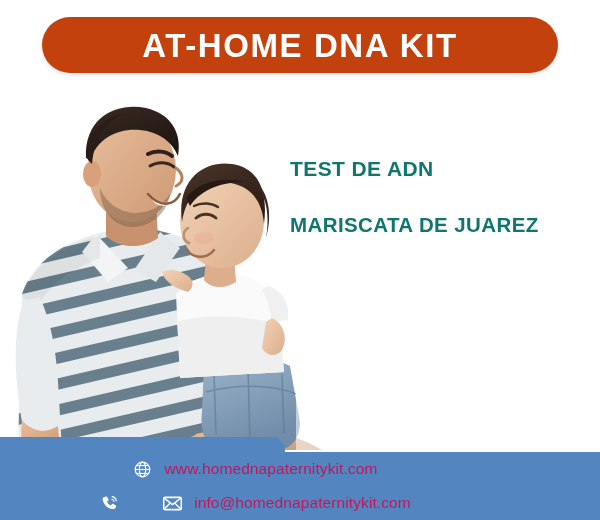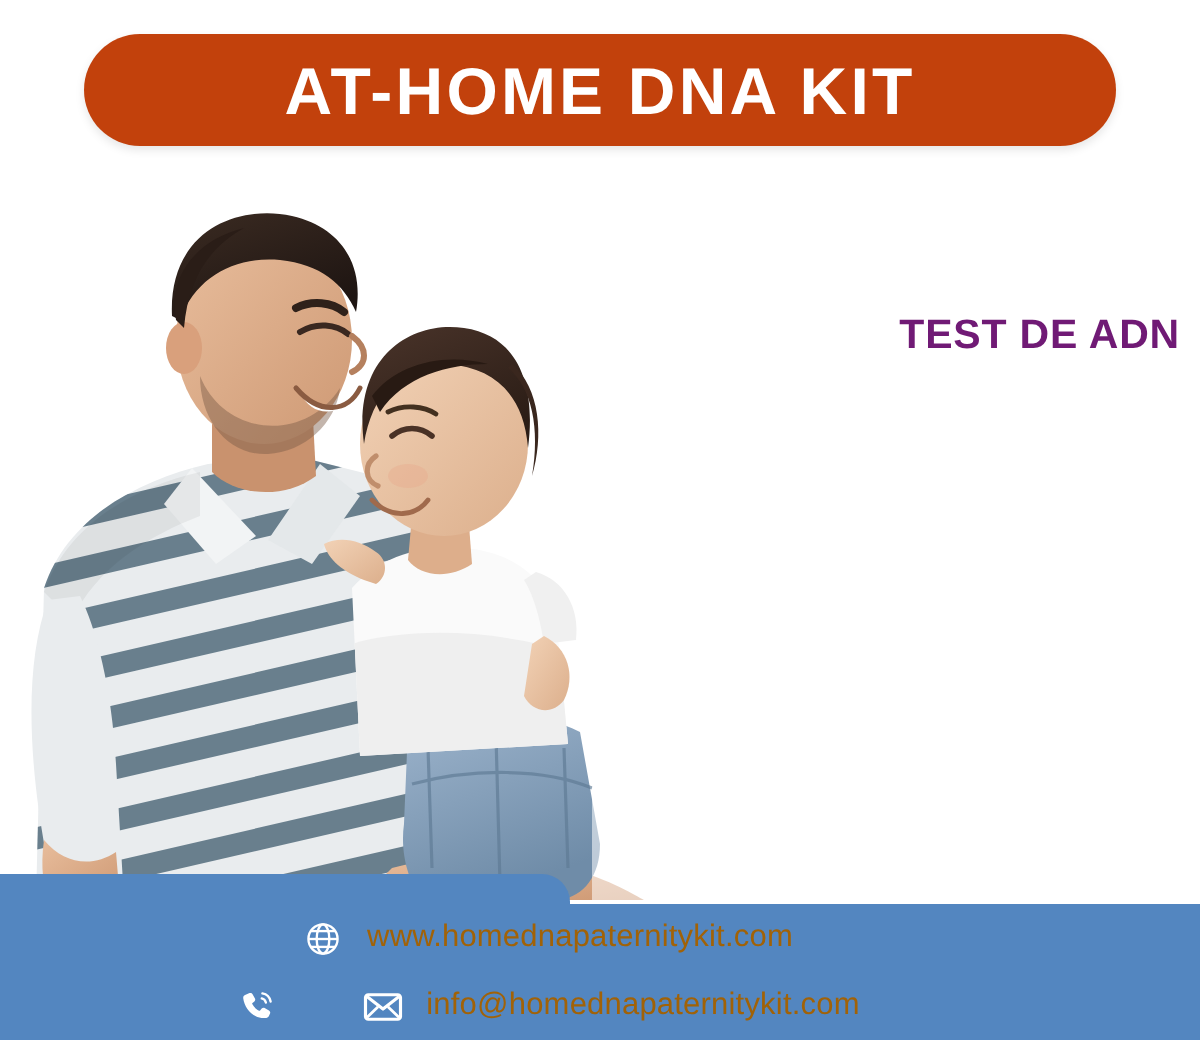--- a/index.html
+++ b/index.html
@@ -59,22 +59,22 @@
     width: 330px;
     height: 368px;
   }
 
   
   #headline-block {
     position: absolute;
     left: 290px;
     top: 158px;
     width: 300px;
-    text-align: right;
-    color: #701a75;
+    text-align: left;
+    color: #0f766e;
   }
   .headline-line {
     font-size: 21px;
     font-weight: bold;
     letter-spacing: 0.4px;
     line-height: 1;
     margin: 0 0 36px 0;
     white-space: nowrap;
   }
   .headline-line:last-child {
@@ -99,22 +99,21 @@
     width: 600px;
     height: 68px;
     background: #5386C0;
   }
   #footer-content {
     position: absolute;
     left: 0px;
     top: 452px;
     width: 509px;
     height: 68px;
-    color: #a16207;
-    margin-left: 19px;
+    color: #be185d;
   }
   .footer-row {
     display: flex;
     align-items: center;
     justify-content: center;
     height: 34px;
   }
   .footer-item {
     display: flex;
     align-items: center;
@@ -276,20 +275,21 @@
       <path d="M186 168 C196 178 208 176 214 168" stroke="#A06A4C" stroke-width="2.4" fill="none" stroke-linecap="round"></path>
 
       <ellipse cx="204" cy="156" rx="10" ry="6" fill="#E8A58A" opacity="0.35"></ellipse>
 
       <rect x="296" y="0" width="34" height="368" fill="#FFFFFF" opacity="0.55"></rect>
     </svg>
   </div>
 
   <div id="headline-block">
     <div class="headline-line">TEST DE ADN</div>
+    <div class="headline-line">MARISCATA DE JUAREZ</div>
   </div>
 
   <div id="footer-step"></div>
   <div id="footer-band"></div>
 
   <div id="footer-content">
 
     <div class="footer-row">
       <div class="footer-item">
         <span class="footer-icon">

